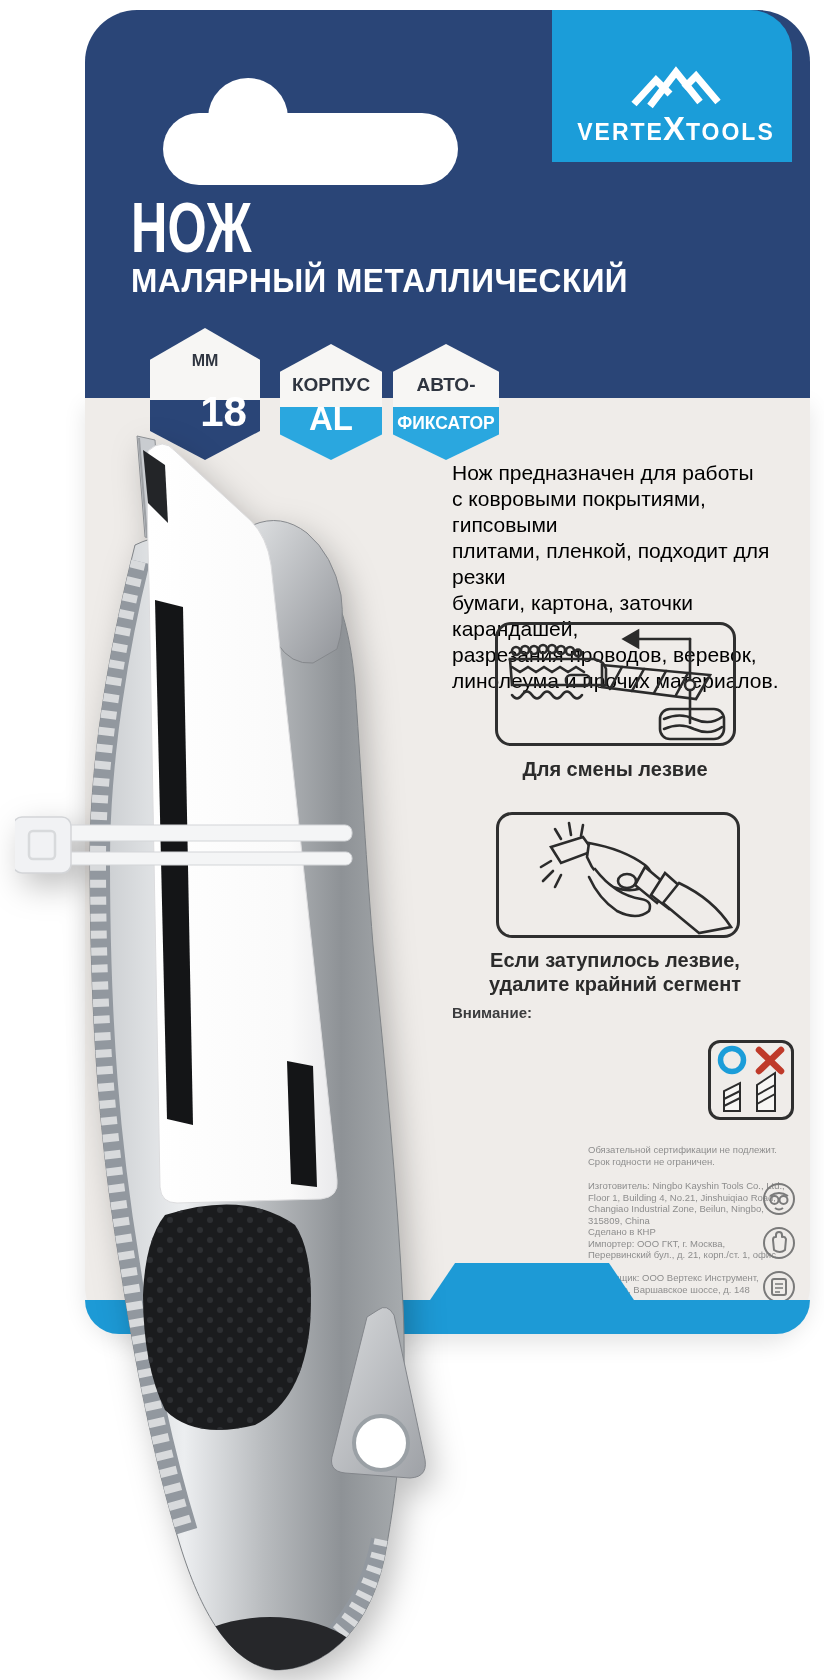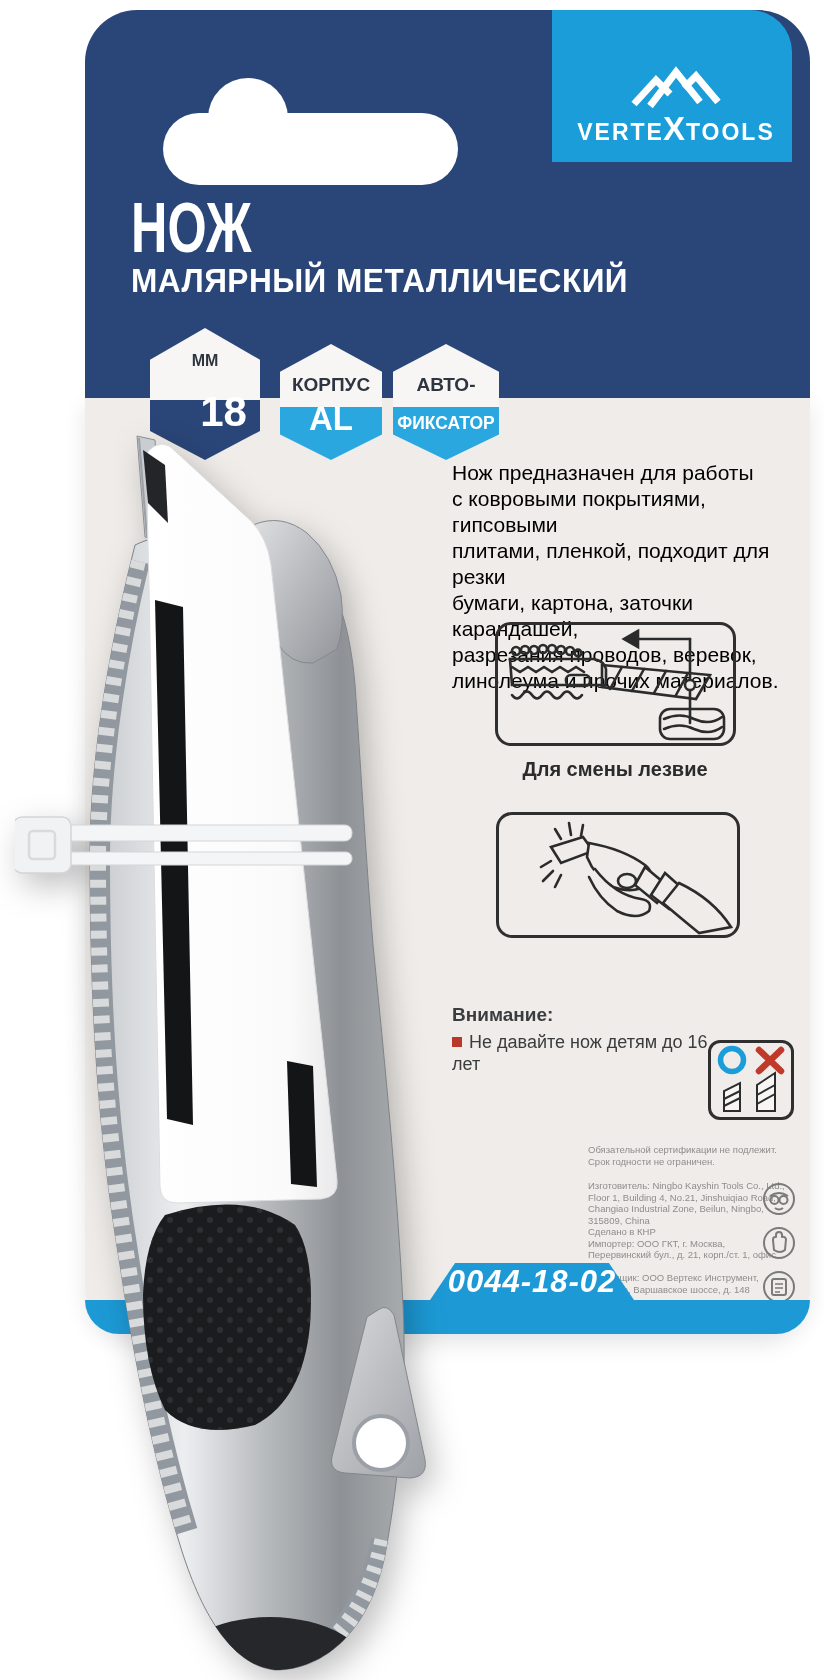--- a/index.html
+++ b/index.html
@@ -49,21 +49,21 @@
   .descr{left:452px;top:460px;width:360px;color:#000000;font-size:21px;line-height:26px;
          white-space:pre-line;}
   .cap{color:#2b2b2b;font-weight:800;font-size:20px;text-align:center;white-space:pre-line;line-height:24px;}
   .cap1{left:475px;top:757px;width:280px;}
   .cap2{left:455px;top:948px;width:320px;}
   .diag{border:3px solid #2f2f2f;border-radius:16px;box-sizing:border-box;}
   .diag1{left:495px;top:622px;width:241px;height:124px;}
   .diag2{left:496px;top:812px;width:244px;height:126px;}
 
   .warn{left:452px;top:1004px;width:270px;color:#3b3c3e;}
-  .warn-title{font-weight:800;font-size:19px;margin-bottom:6px;}
+  .warn-title{font-weight:800;font-size:15px;margin-bottom:0;}
   .warn-item{font-size:18px;line-height:21.5px;margin-bottom:2px;}
   .warn-item .txt{white-space:pre-line;}
   .bullet{display:inline-block;width:10px;height:10px;background:#b8392b;margin-right:7px;
           vertical-align:1px;}
 
   .oxbox{left:708px;top:1040px;width:86px;height:80px;border:3px solid #2f2f2f;border-radius:12px;
          box-sizing:border-box;}
 
   .legal{color:#8d8d8d;font-size:9.5px;line-height:11.5px;white-space:pre-line;width:215px;margin-left:13px;}
   .legal-a{left:575px;top:1144px;}
@@ -193,24 +193,25 @@
           <ellipse cx="128" cy="66" rx="9" ry="7" fill="#efece9"></ellipse>
           <g>
             <path d="M146,52 L170,72 L158,88 L136,70 Z" fill="#efece9"></path>
             <path d="M166,58 L184,74 L170,94 L152,80 Z" fill="#efece9"></path>
           </g>
           <path d="M180,68 Q214,84 232,112 L200,118 Q178,100 164,88 Z" fill="#efece9"></path>
         </g>
       </g>
     </svg>
   </div>
+  <div class="abs cap cap2">Если затупилось лезвие,
+удалите крайний сегмент</div>
 
   <div class="abs warn">
     <div class="warn-title">Внимание:</div>
-    <div class="warn-item"><span class="bullet"></span><span class="txt">Не давайте нож детям до 16 лет</span></div>
   </div>
 
   <div class="abs oxbox">
     <svg width="80" height="74" viewBox="0 0 80 74">
       <circle cx="21" cy="17" r="11.5" stroke="#1b9dd9" stroke-width="5.5" fill="none"></circle>
       <g stroke="#bf3a2a" stroke-width="6.5" stroke-linecap="round">
         <path d="M48,7 L70,28"></path>
           <path d="M70,7 L48,28"></path>
       </g>
       <g stroke="#2c2c2c" stroke-width="2" fill="#f7f6f4">
@@ -249,21 +250,20 @@
     <path d="M12,24 L11,14 Q11,11 13,11 L14,11 L14,9 Q14,6 17,6 Q20,6 20,9 L20,11 Q23,10 24,13 L23,24 Q18,28 12,24 Z" stroke="#7a7a7a" stroke-width="2" fill="none" stroke-linejoin="round"></path>
   </svg>
   <svg class="abs licon licon3" viewBox="0 0 34 34">
     <circle cx="17" cy="17" r="15" stroke="#7a7a7a" stroke-width="2" fill="none"></circle>
     <rect x="10" y="9" width="14" height="16" rx="2" stroke="#7a7a7a" stroke-width="2" fill="none"></rect>
     <path d="M13,14 L21,14 M13,18 L21,18 M13,22 L18,22" stroke="#7a7a7a" stroke-width="1.6"></path>
   </svg>
 
   <div class="abs ribbon-band"></div>
   <div class="abs ribbon-bump"></div>
-  <div class="abs sku">0044-18-02</div>
 
   <svg class="abs knife" width="445" height="1255" viewBox="0 0 445 1255">
     <defs>
       <linearGradient id="gMetal" x1="0" y1="0" x2="1" y2="0">
         <stop offset="0" stop-color="#c6c9cc"></stop>
           <stop offset=".3" stop-color="#eceef0"></stop>
         <stop offset=".55" stop-color="#b9bcbf"></stop>
           <stop offset=".8" stop-color="#8e9296"></stop>
         <stop offset="1" stop-color="#a7abae"></stop>
       </linearGradient>

